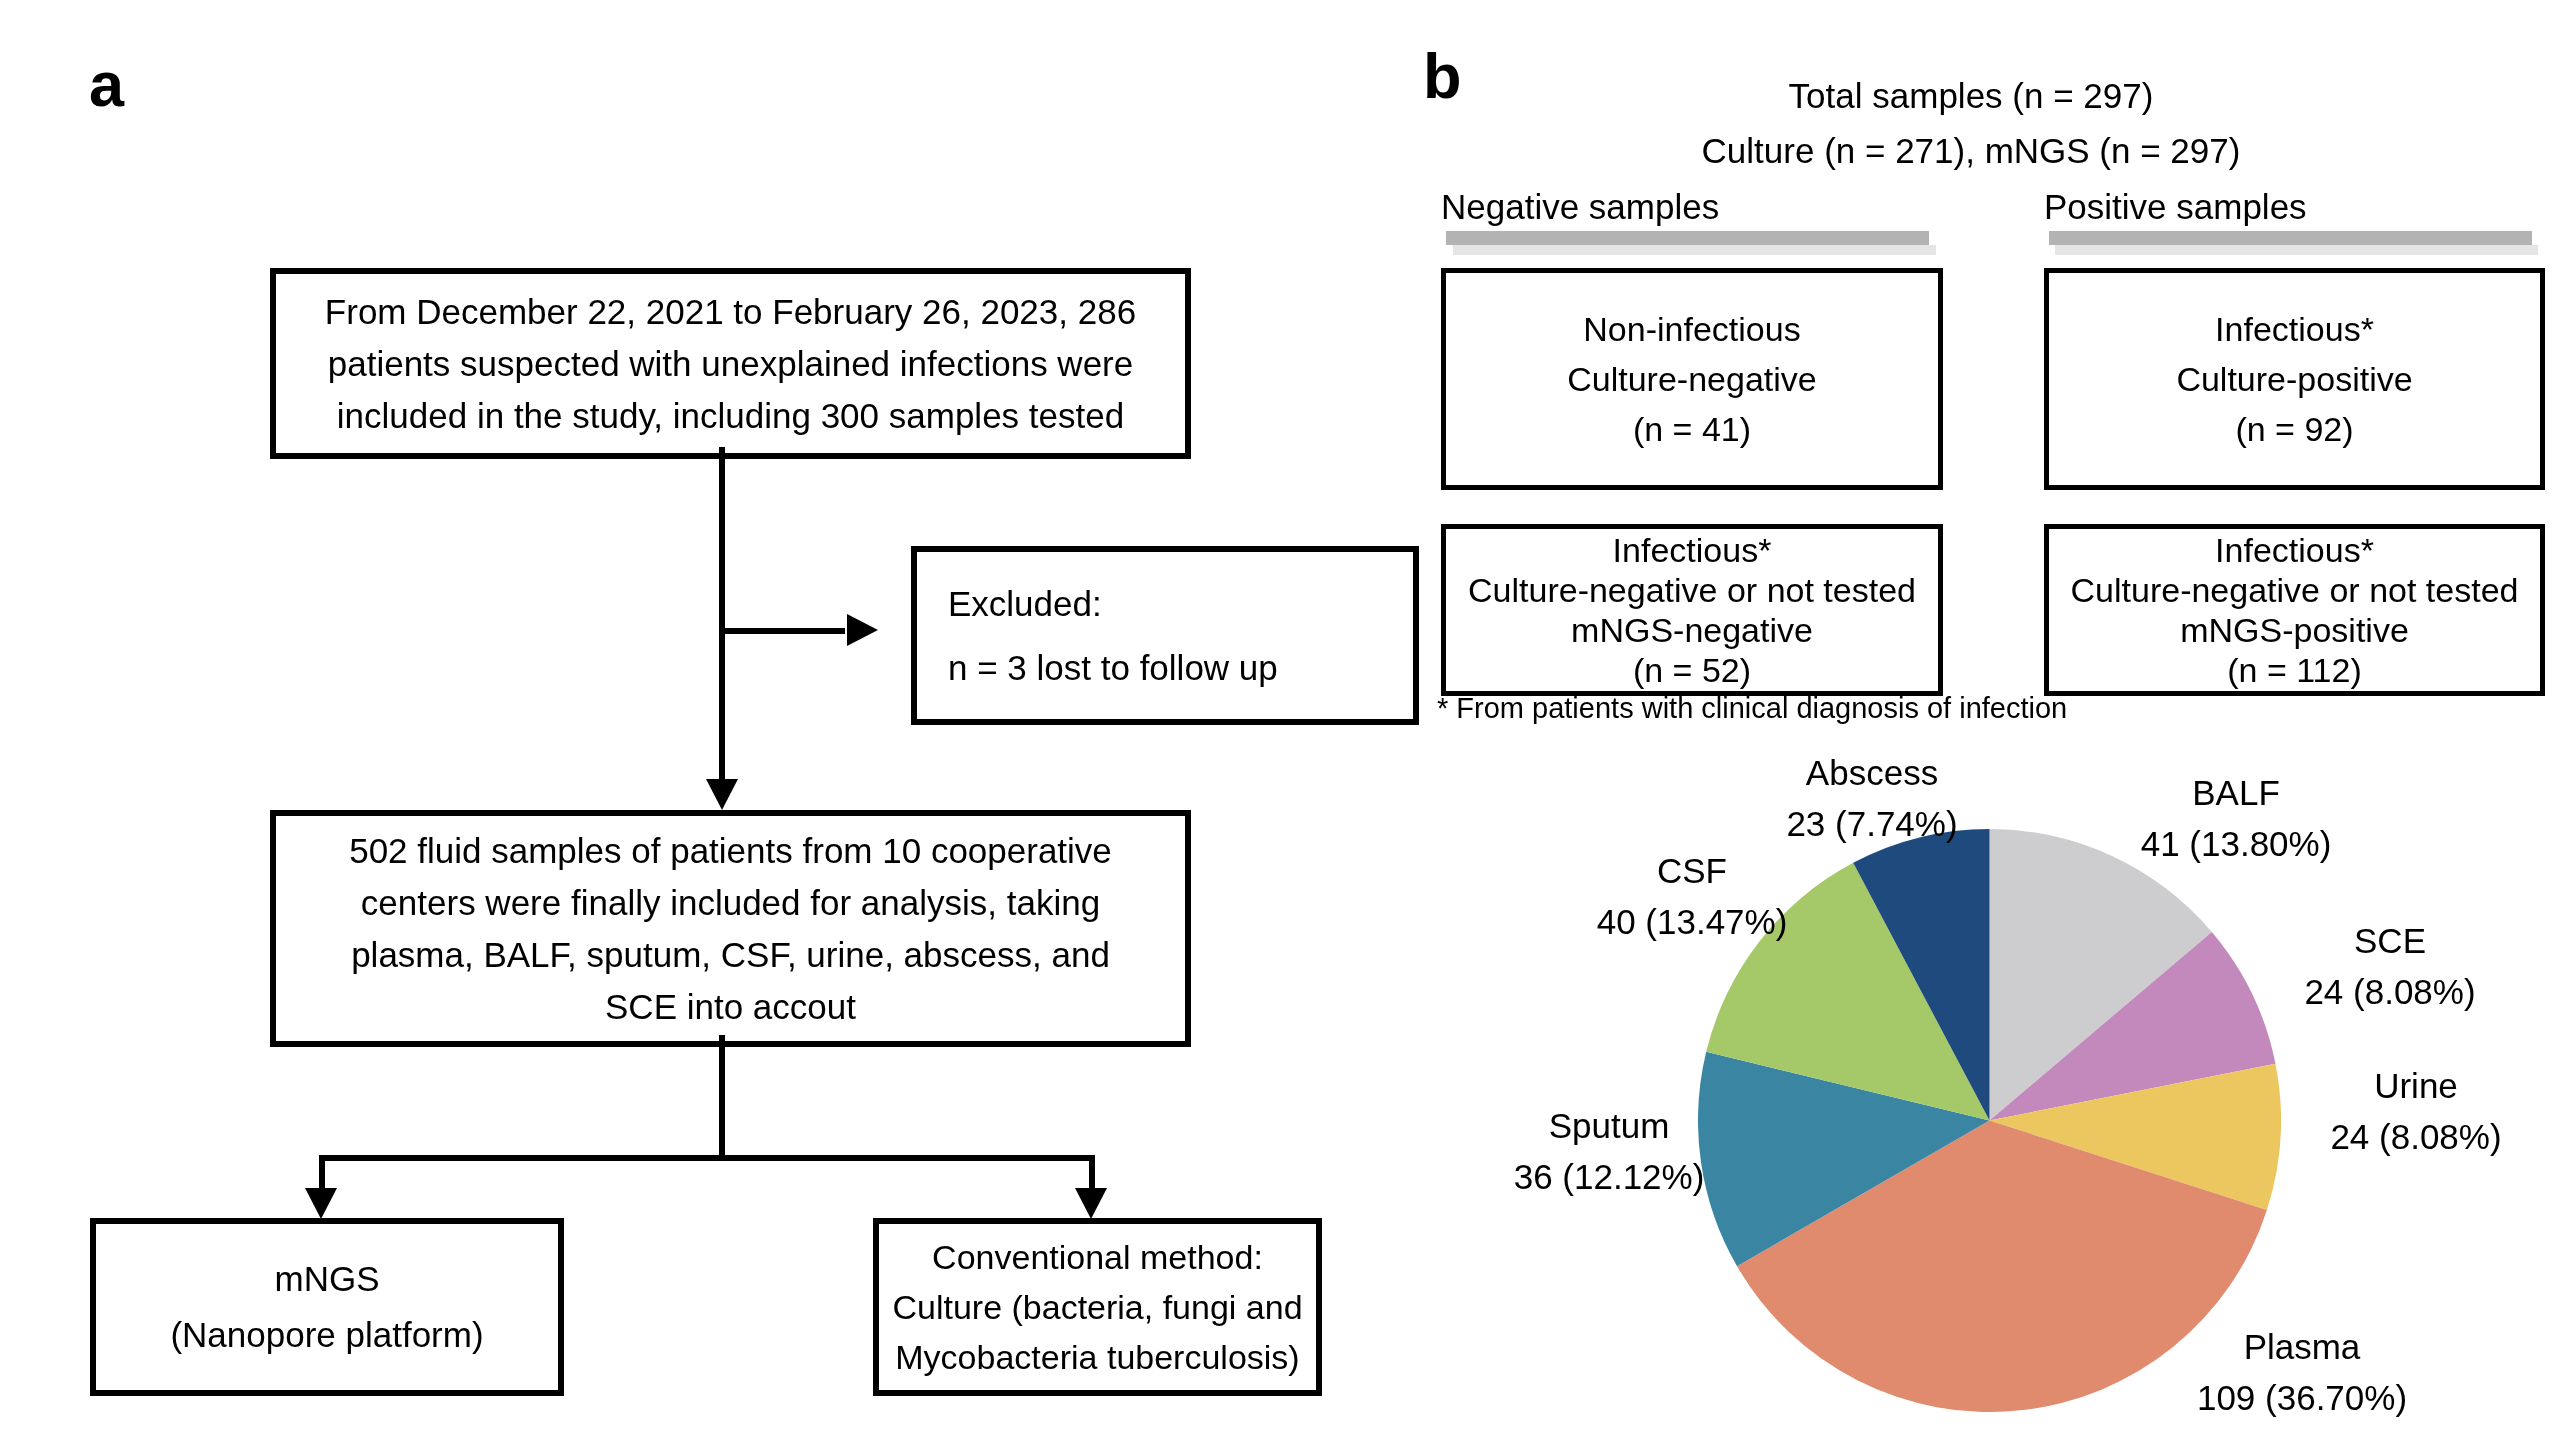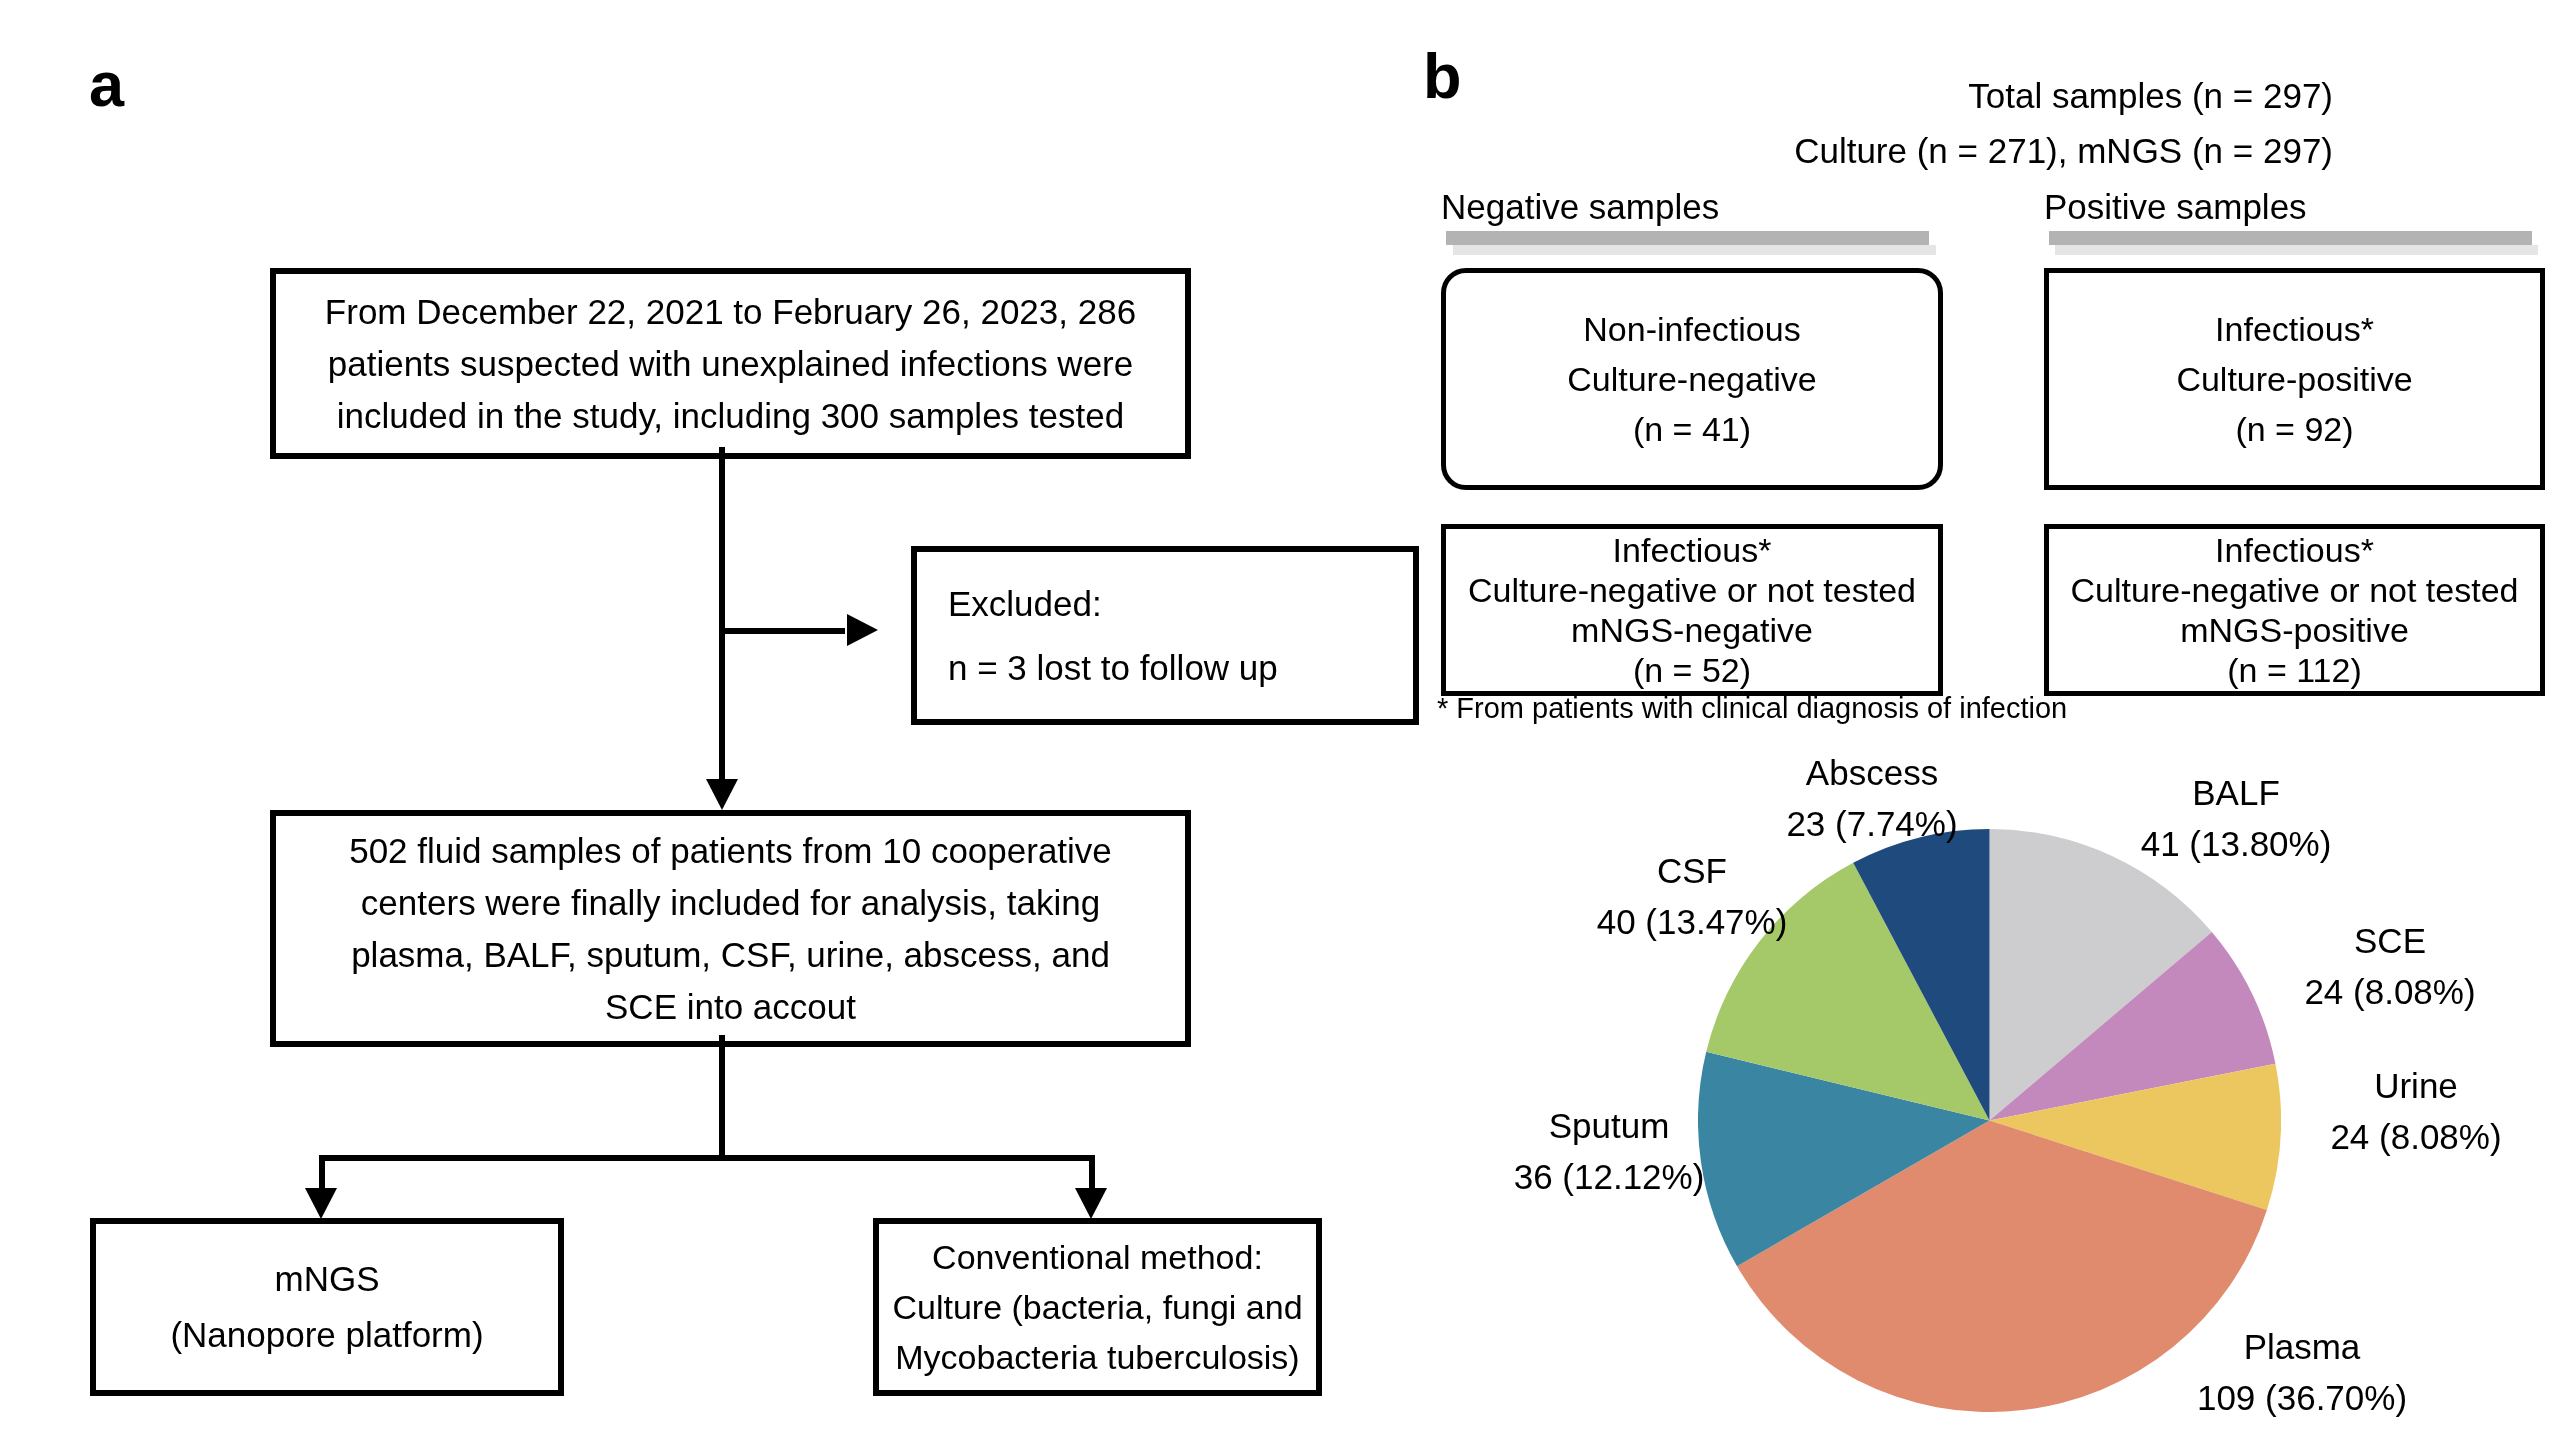--- a/index.html
+++ b/index.html
@@ -15,21 +15,21 @@
         display:flex;align-items:center;justify-content:center;
         text-align:center;white-space:pre-line;font-size:34px;line-height:50px;}
   .bbox.tight{line-height:40px;}
   .line{position:absolute;background:#000;}
   .arrow-down{position:absolute;width:0;height:0;
               border-left:16px solid transparent;border-right:16px solid transparent;
               border-top:31px solid #000;}
   .arrow-right{position:absolute;width:0;height:0;
                border-top:16px solid transparent;border-bottom:16px solid transparent;
                border-left:31px solid #000;}
-  .b-title{position:absolute;text-align:right;font-size:35px;line-height:55px;white-space:pre-line;}
+  .b-title{position:absolute;text-align:center;font-size:35px;line-height:55px;white-space:pre-line;}
   .col-header{position:absolute;font-size:35px;}
   .divider-dark{position:absolute;height:13.7px;background:#b3b3b3;}
   .divider-light{position:absolute;height:9.7px;background:#e5e5e5;}
   .footnote{position:absolute;font-size:29px;}
   .pie-label{position:absolute;transform:translate(-50%,-50%);
              text-align:center;font-size:35px;line-height:51px;white-space:pre;}
 </style>
 </head>
 <body>
 
@@ -75,21 +75,21 @@
 Culture (n = 271), mNGS (n = 297)</div>
 
   <div class="col-header" style="left:1441px;top:187px;width:492px;">Negative samples</div>
   <div class="col-header" style="left:2044px;top:187px;width:491px;">Positive samples</div>
 
   <div class="divider-dark" style="left:1446px;top:231px;width:483px;"></div>
   <div class="divider-light" style="left:1453px;top:245px;width:483px;"></div>
   <div class="divider-dark" style="left:2049px;top:231px;width:483px;"></div>
   <div class="divider-light" style="left:2055px;top:245px;width:483px;"></div>
 
-  <div class="bbox" style="left:1441px;top:268px;width:492px;height:212px;border-radius:25px;">Non-infectious
+  <div class="bbox" style="left:1441px;top:268px;width:492px;height:212px;">Non-infectious
 Culture-negative
 (n = 41)</div>
 
   <div class="bbox tight" style="left:1441px;top:524px;width:492px;height:162px;">Infectious*
 Culture-negative or not tested
 mNGS-negative
 (n = 52)</div>
 
   <div class="bbox" style="left:2044px;top:268px;width:491px;height:212px;">Infectious*
 Culture-positive

